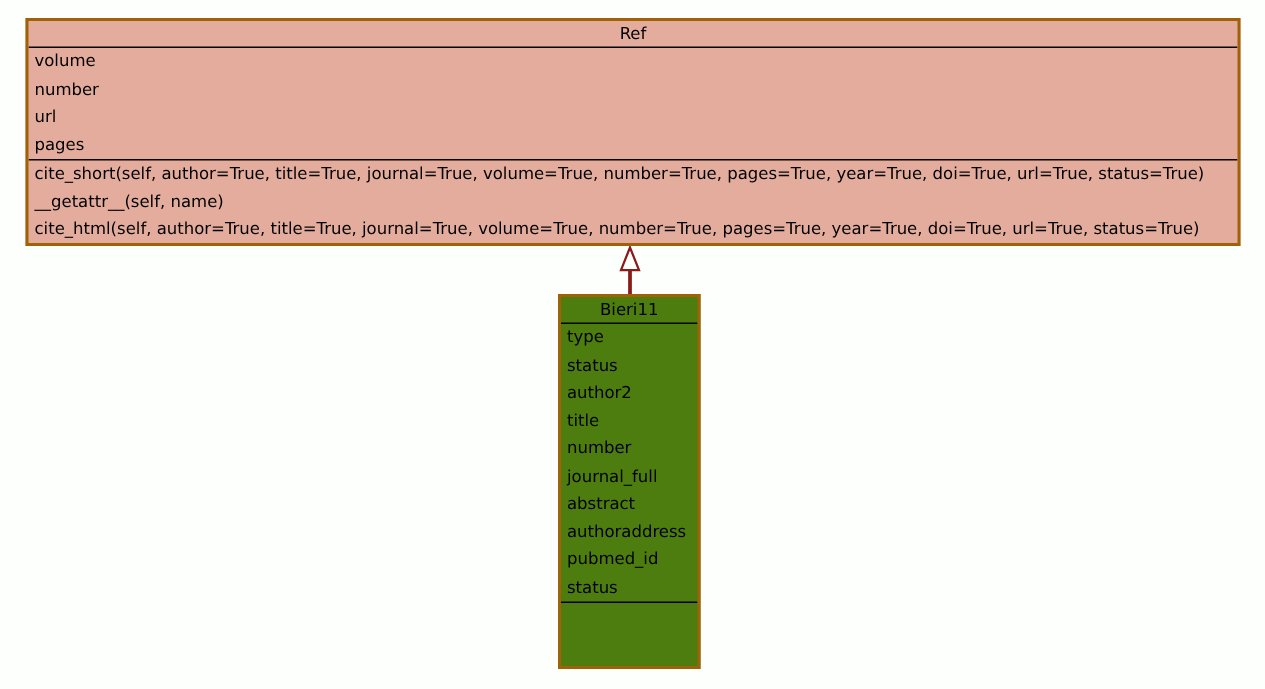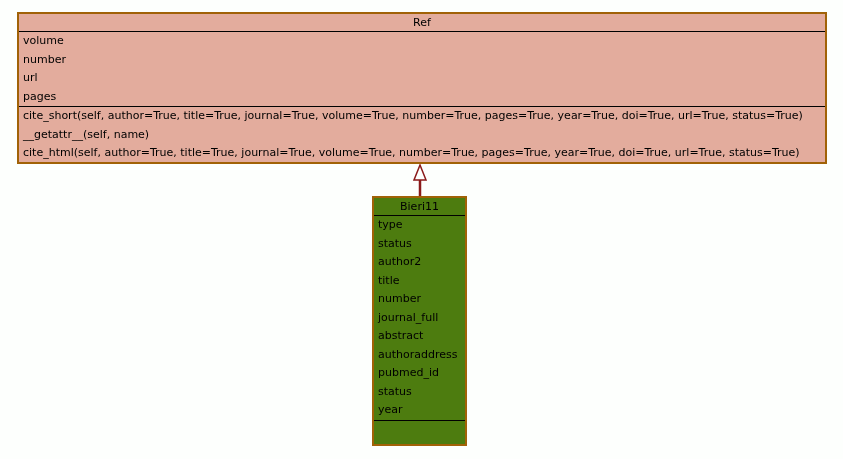--- a/index.html
+++ b/index.html
@@ -108,18 +108,17 @@
       <div class="row">type</div>
       <div class="row">status</div>
       <div class="row">author2</div>
       <div class="row">title</div>
       <div class="row">number</div>
       <div class="row">journal_full</div>
       <div class="row">abstract</div>
       <div class="row">authoraddress</div>
       <div class="row">pubmed_id</div>
       <div class="row">status</div>
-      <div class="row">year</div>
     </div>
     <div class="compartment methods-empty"></div>
   </div>
 
 </div>
 
 </body></html>

